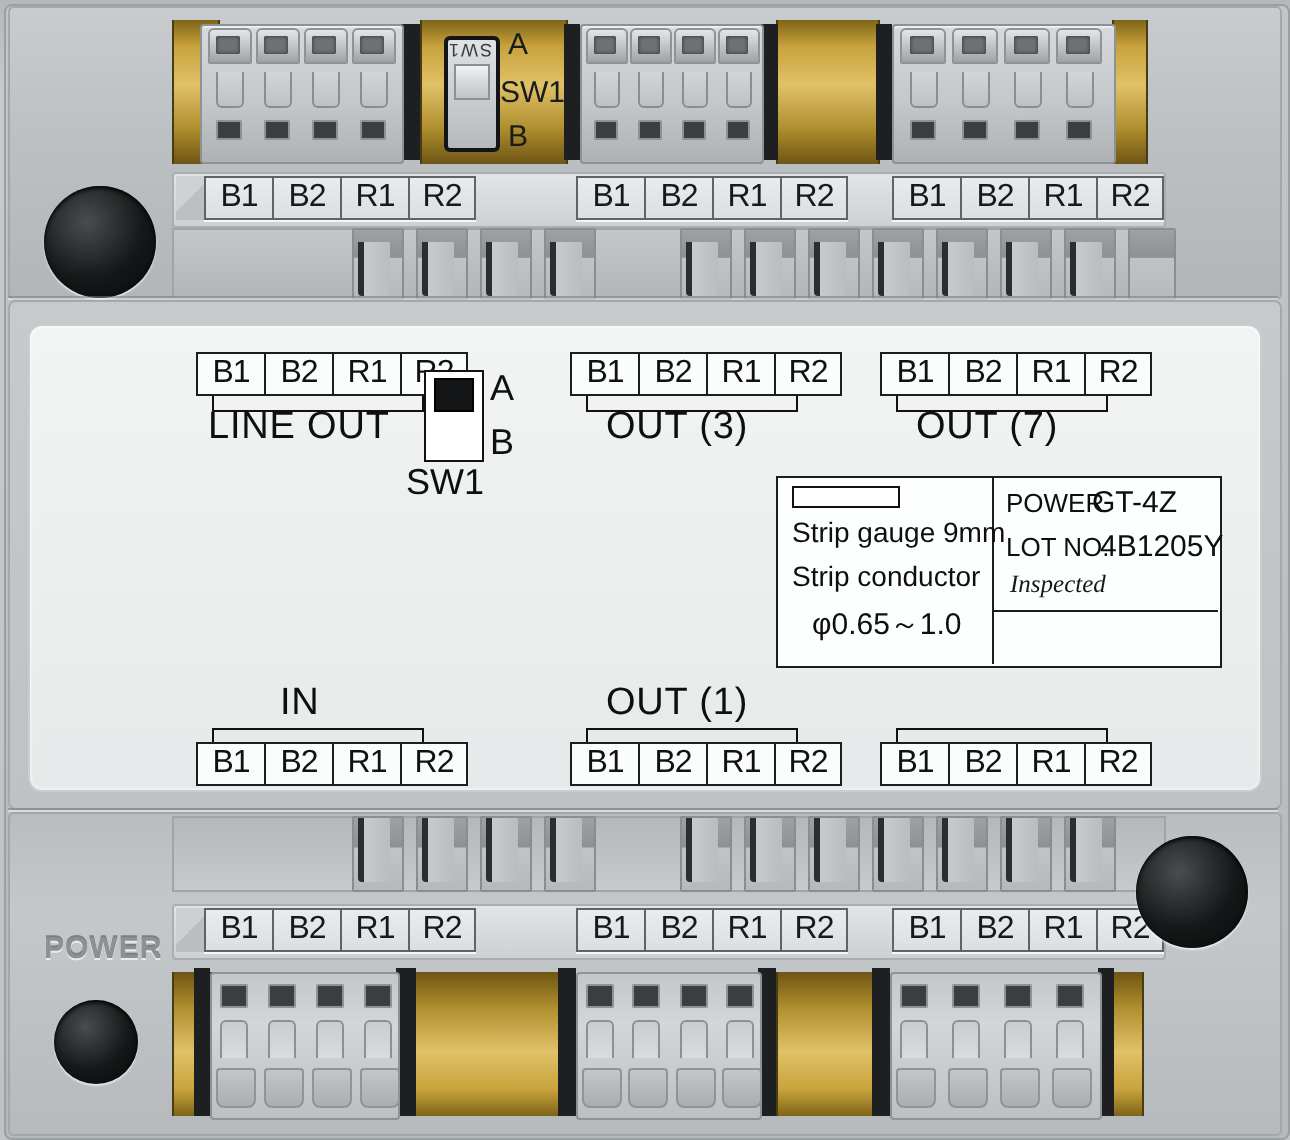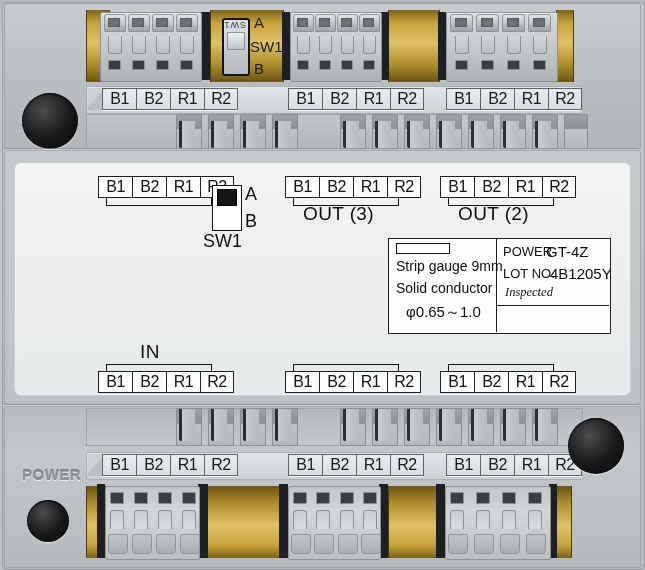--- a/index.html
+++ b/index.html
@@ -274,69 +274,71 @@
   <div class="band-mid"></div>
   <div class="label-face"></div>
 
   <div class="chips" style="left:98px;top:176px;">
       <span class="chip">B1</span>
       <span class="chip">B2</span>
       <span class="chip">R1</span>
       <span class="chip">R2</span>
     </div>
   <div class="brk" style="left:106px;top:198px;width:104px;"></div>
+  <div class="cap" style="left:104px;top:203px;">LINE OUT</div>
 
   <div class="chips" style="left:285px;top:176px;">
       <span class="chip">B1</span>
       <span class="chip">B2</span>
       <span class="chip">R1</span>
       <span class="chip">R2</span>
     </div>
   <div class="brk" style="left:293px;top:198px;width:104px;"></div>
   <div class="cap" style="left:303px;top:203px;">OUT (3)</div>
 
   <div class="chips" style="left:440px;top:176px;">
       <span class="chip">B1</span>
       <span class="chip">B2</span>
       <span class="chip">R1</span>
       <span class="chip">R2</span>
     </div>
   <div class="brk" style="left:448px;top:198px;width:104px;"></div>
-  <div class="cap" style="left:458px;top:203px;">OUT (2)</div>
+  <div class="cap" style="left:458px;top:203px;">OUT (7)</div>
 
   <div class="sw-box" style="left:212px;top:185px;"></div>
   <div class="sw-knob" style="left:217px;top:189px;"></div>
   <div class="sw-lab" style="left:245px;top:184px;">A</div>
   <div class="sw-lab" style="left:245px;top:211px;">B</div>
   <div class="sw-lab" style="left:203px;top:231px;">SW1</div>
 
   <div class="plate" style="left:388px;top:238px;width:221px;height:94px;"></div>
   <div class="plate-div" style="left:496px;top:238px;width:1.4px;height:94px;"></div>
   <div class="plate-div" style="left:497px;top:305px;width:112px;height:1.4px;"></div>
 
   <div class="wirebar" style="left:396px;top:243px;width:52px;height:9px;"></div>
   <div class="spec-line" style="left:396px;top:258px;">Strip gauge 9mm</div>
-  <div class="spec-line" style="left:396px;top:280px;">Solid conductor</div>
+  <div class="spec-line" style="left:396px;top:280px;">Strip conductor</div>
   <div class="spec-line" style="left:406px;top:303px;font-size:15px;">φ0.65～1.0</div>
 
   <div class="spec-line" style="left:503px;top:244px;font-size:13px;">POWER</div>
   <div class="spec-line" style="left:546px;top:243px;font-size:15px;">GT-4Z</div>
   <div class="spec-line" style="left:503px;top:266px;font-size:13px;">LOT NO.</div>
   <div class="spec-line" style="left:550px;top:265px;font-size:15px;">4B1205Y</div>
   <div class="insp" style="left:505px;top:285px;">Inspected</div>
 
   <div class="cap" style="left:140px;top:341px;">IN</div>
   <div class="brk-up" style="left:106px;top:364px;width:104px;"></div>
   <div class="chips" style="left:98px;top:371px;">
       <span class="chip">B1</span>
       <span class="chip">B2</span>
       <span class="chip">R1</span>
       <span class="chip">R2</span>
     </div>
 
+  <div class="cap" style="left:303px;top:341px;">OUT (1)</div>
   <div class="brk-up" style="left:293px;top:364px;width:104px;"></div>
   <div class="chips" style="left:285px;top:371px;">
       <span class="chip">B1</span>
       <span class="chip">B2</span>
       <span class="chip">R1</span>
       <span class="chip">R2</span>
     </div>
 
   <div class="brk-up" style="left:448px;top:364px;width:104px;"></div>
   <div class="chips" style="left:440px;top:371px;">

